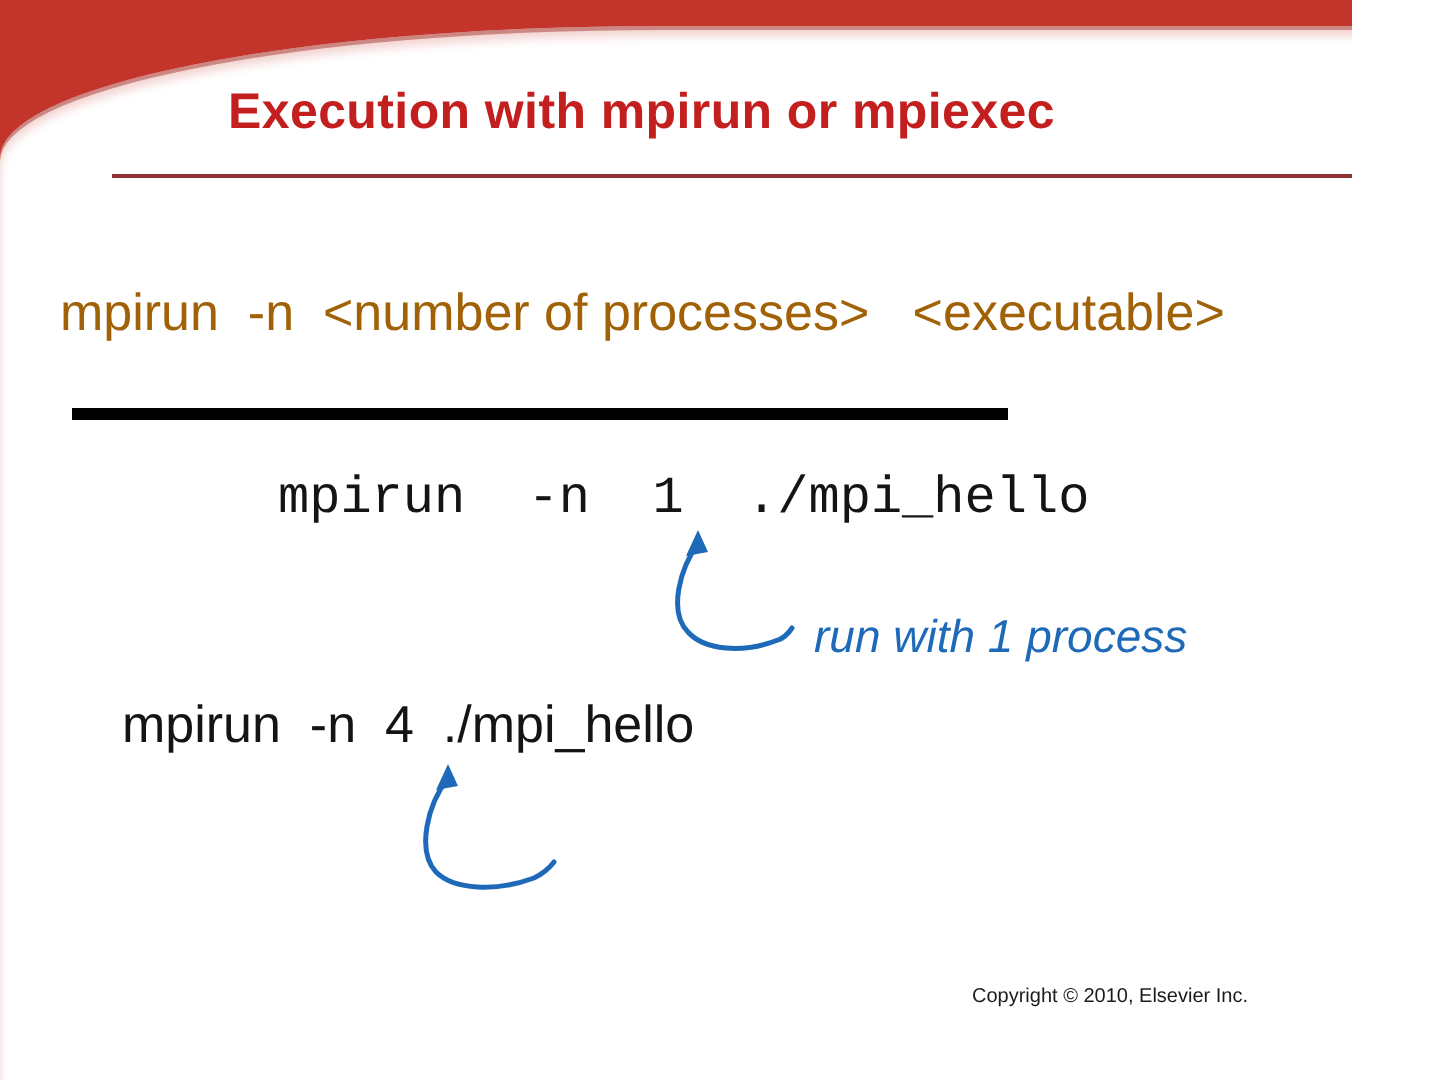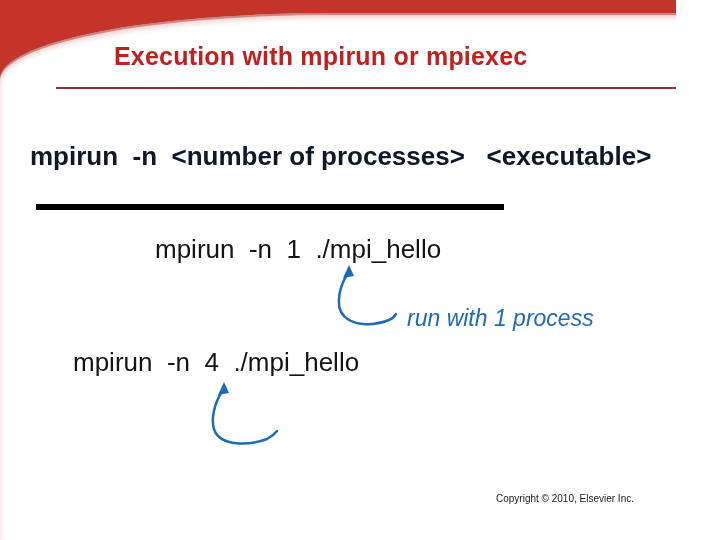--- a/index.html
+++ b/index.html
@@ -40,57 +40,56 @@
   .title-rule {
     position: absolute;
     left: 56px; top: 87px;
     width: 664px; height: 2px;
     background: #8e3232;
   }
   .syntax-line {
     position: absolute;
     left: 30px; top: 141px;
     font-size: 26px;
-    color: #0f172a;
+    color: #a16207;
     white-space: pre;
-    font-weight: bold;
   }
   .thick-divider {
     position: absolute;
     left: 36px; top: 204px;
     width: 468px; height: 6px;
     background: #000000;
   }
   .cmd {
     position: absolute;
     font-size: 26px;
     color: #141414;
     white-space: pre;
   }
-  .cmd-1 { left: 155px; top: 234px; }
-  .cmd-2 { left: 61px;  top: 347px; margin-left: 12px; }
+  .cmd-1 { left: 139px; top: 234px; font-family: Liberation Mono, monospace; }
+  .cmd-2 { left: 61px;  top: 347px; }
   .annotation {
     position: absolute;
     font-size: 23px;
     font-style: italic;
     color: #1f6ab8;
     white-space: nowrap;
     text-align: right;
   }
   .annotation-1 { left: 407px; top: 305px; }
   .annotation-2 { left: 292px; top: 420px; }
   .arrow-layer {
     position: absolute;
     left: 0; top: 0;
     width: 720px; height: 540px;
     pointer-events: none;
   }
   .footer {
     position: absolute;
-    right: 42px; top: 492px;
+    right: 52px; top: 492px;
     text-align: center;
     font-size: 10px;
     line-height: 13.5px;
     color: #1a1a1a;
   }
 </style>
 </head>
 <body>
 
 <div class="slide">

